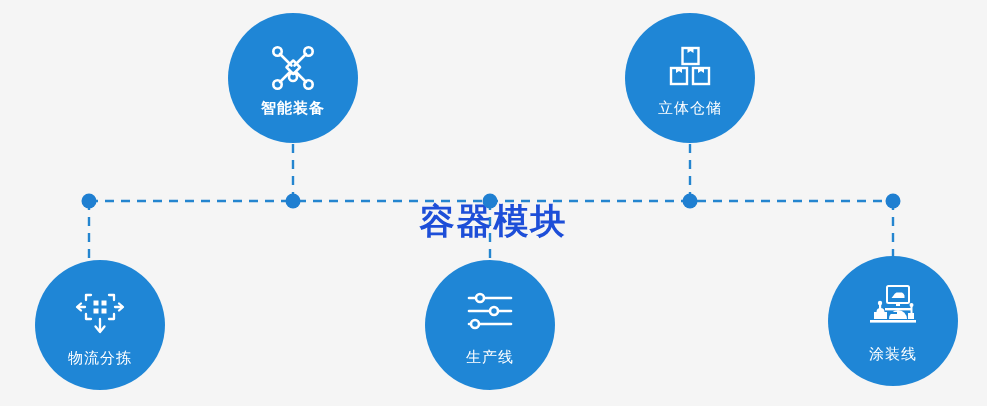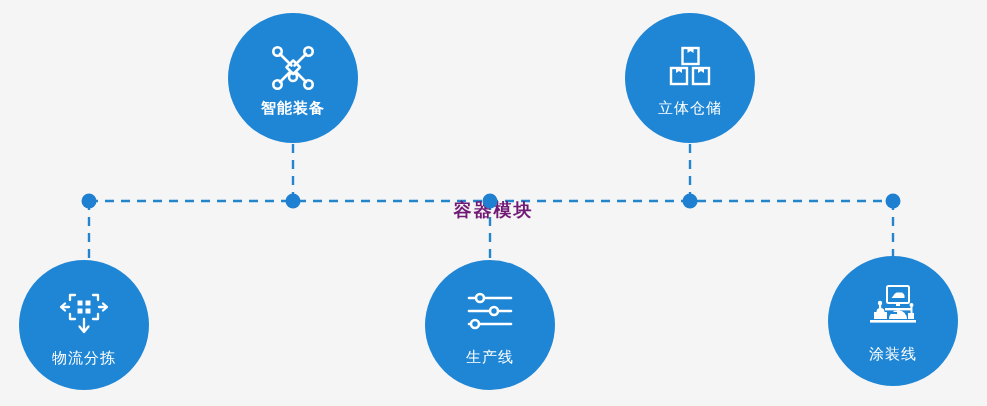--- a/index.html
+++ b/index.html
@@ -14,23 +14,23 @@
 
   
   #wires{position:absolute;left:0;top:0;width:987px;height:406px;}
 
   
   .watermark{
     position:absolute;
     left:0;right:0;
     top:198px;
     text-align:center;
-    font-size:18px;
+    font-size:35px;
     letter-spacing:2px;
-    color:#701a75;
+    color:#1d4ed8;
     font-weight:700;
     user-select:none;
     pointer-events:none;
     white-space:nowrap;
   }
 
   
   .spine-node{
     position:absolute;
     width:15px;height:15px;
@@ -121,21 +121,21 @@
         <rect x="7" y="26" width="16" height="16"></rect>
         <path d="M12 26 v5 l3 -2 l3 2 v-5" fill="#ffffff" stroke="none"></path>
 
         <rect x="29" y="26" width="16" height="16"></rect>
         <path d="M34 26 v5 l3 -2 l3 2 v-5" fill="#ffffff" stroke="none"></path>
       </svg>
     </span>
     <span class="node-label">立体仓储</span>
   </div>
 
-  <div class="node-circle bottom" style="left:84px;top:325px;text-align:center;">
+  <div class="node-circle bottom" style="left:100px;top:325px;text-align:center;">
     <span class="node-icon">
       <svg viewBox="0 0 52 52" xmlns="http://www.w3.org/2000/svg" fill="none" stroke="#ffffff" stroke-width="2.3" stroke-linecap="round" stroke-linejoin="round">
 
         <path d="M17 9 h-5 v5"></path>
         <path d="M35 9 h5 v5"></path>
         <path d="M17 33 h-5 v-5"></path>
         <path d="M35 33 h5 v-5"></path>
 
         <rect x="19.5" y="14.5" width="5" height="5" fill="#ffffff" stroke="none"></rect>
         <rect x="27.5" y="14.5" width="5" height="5" fill="#ffffff" stroke="none"></rect>

